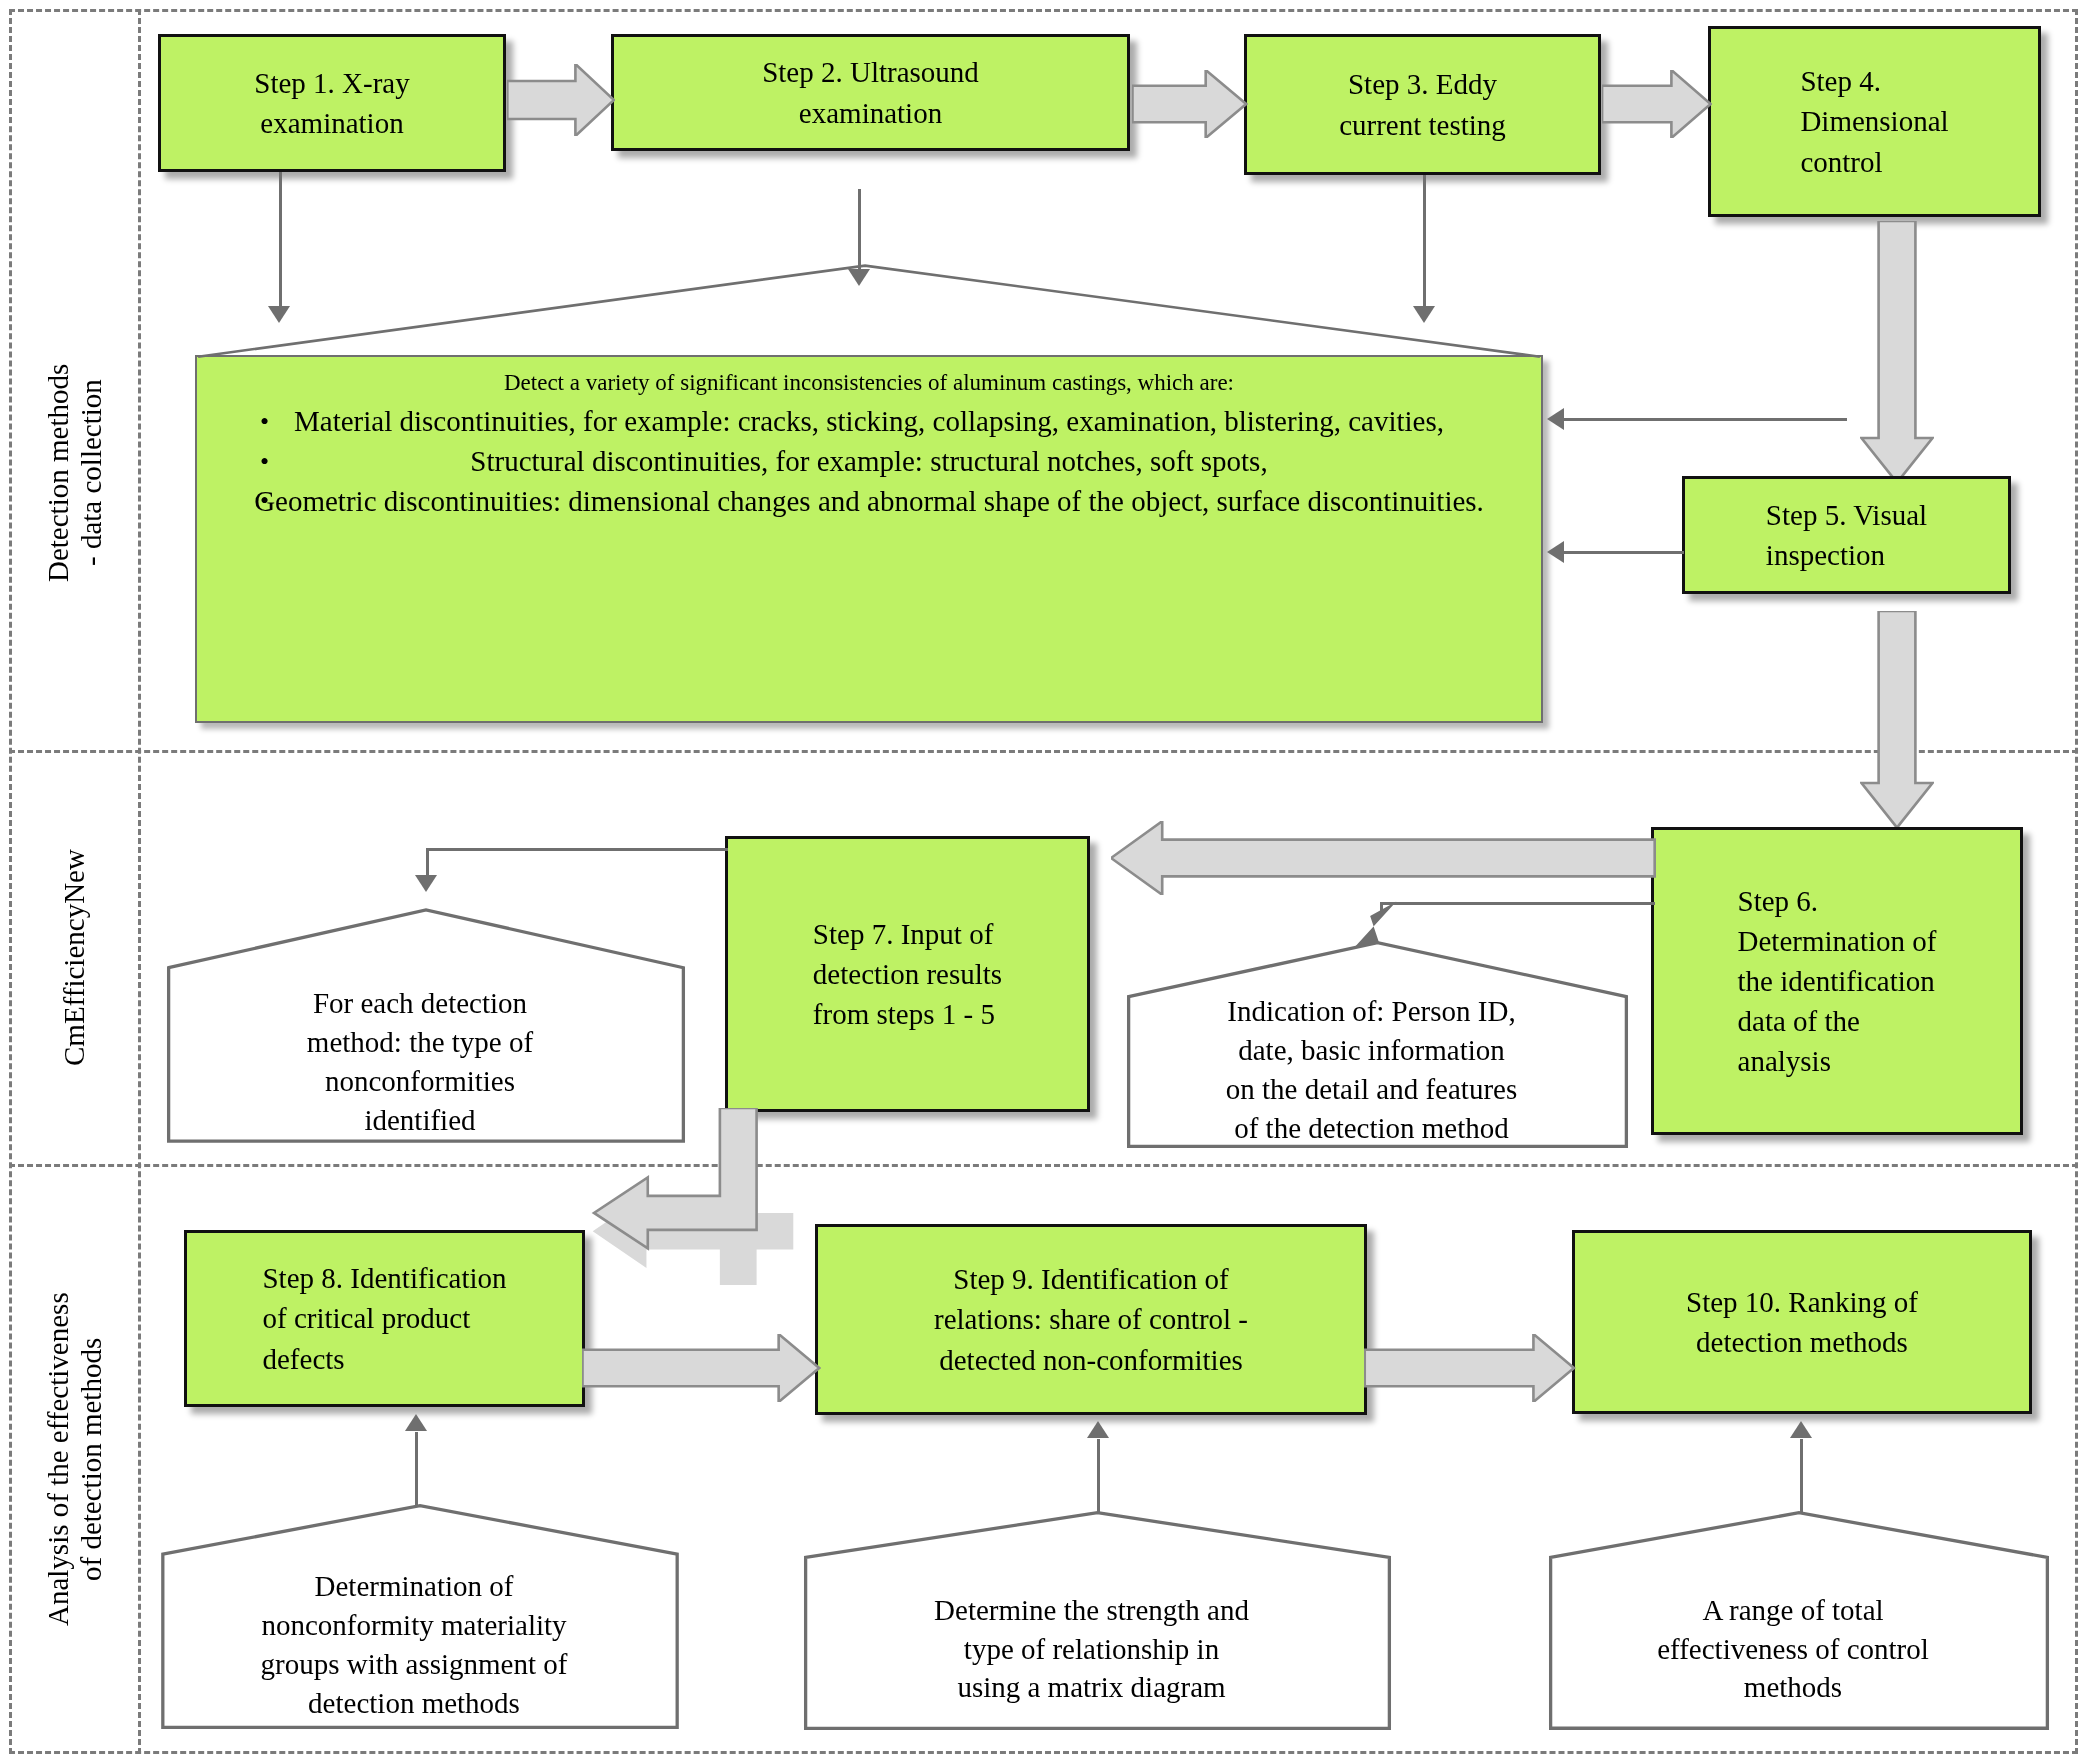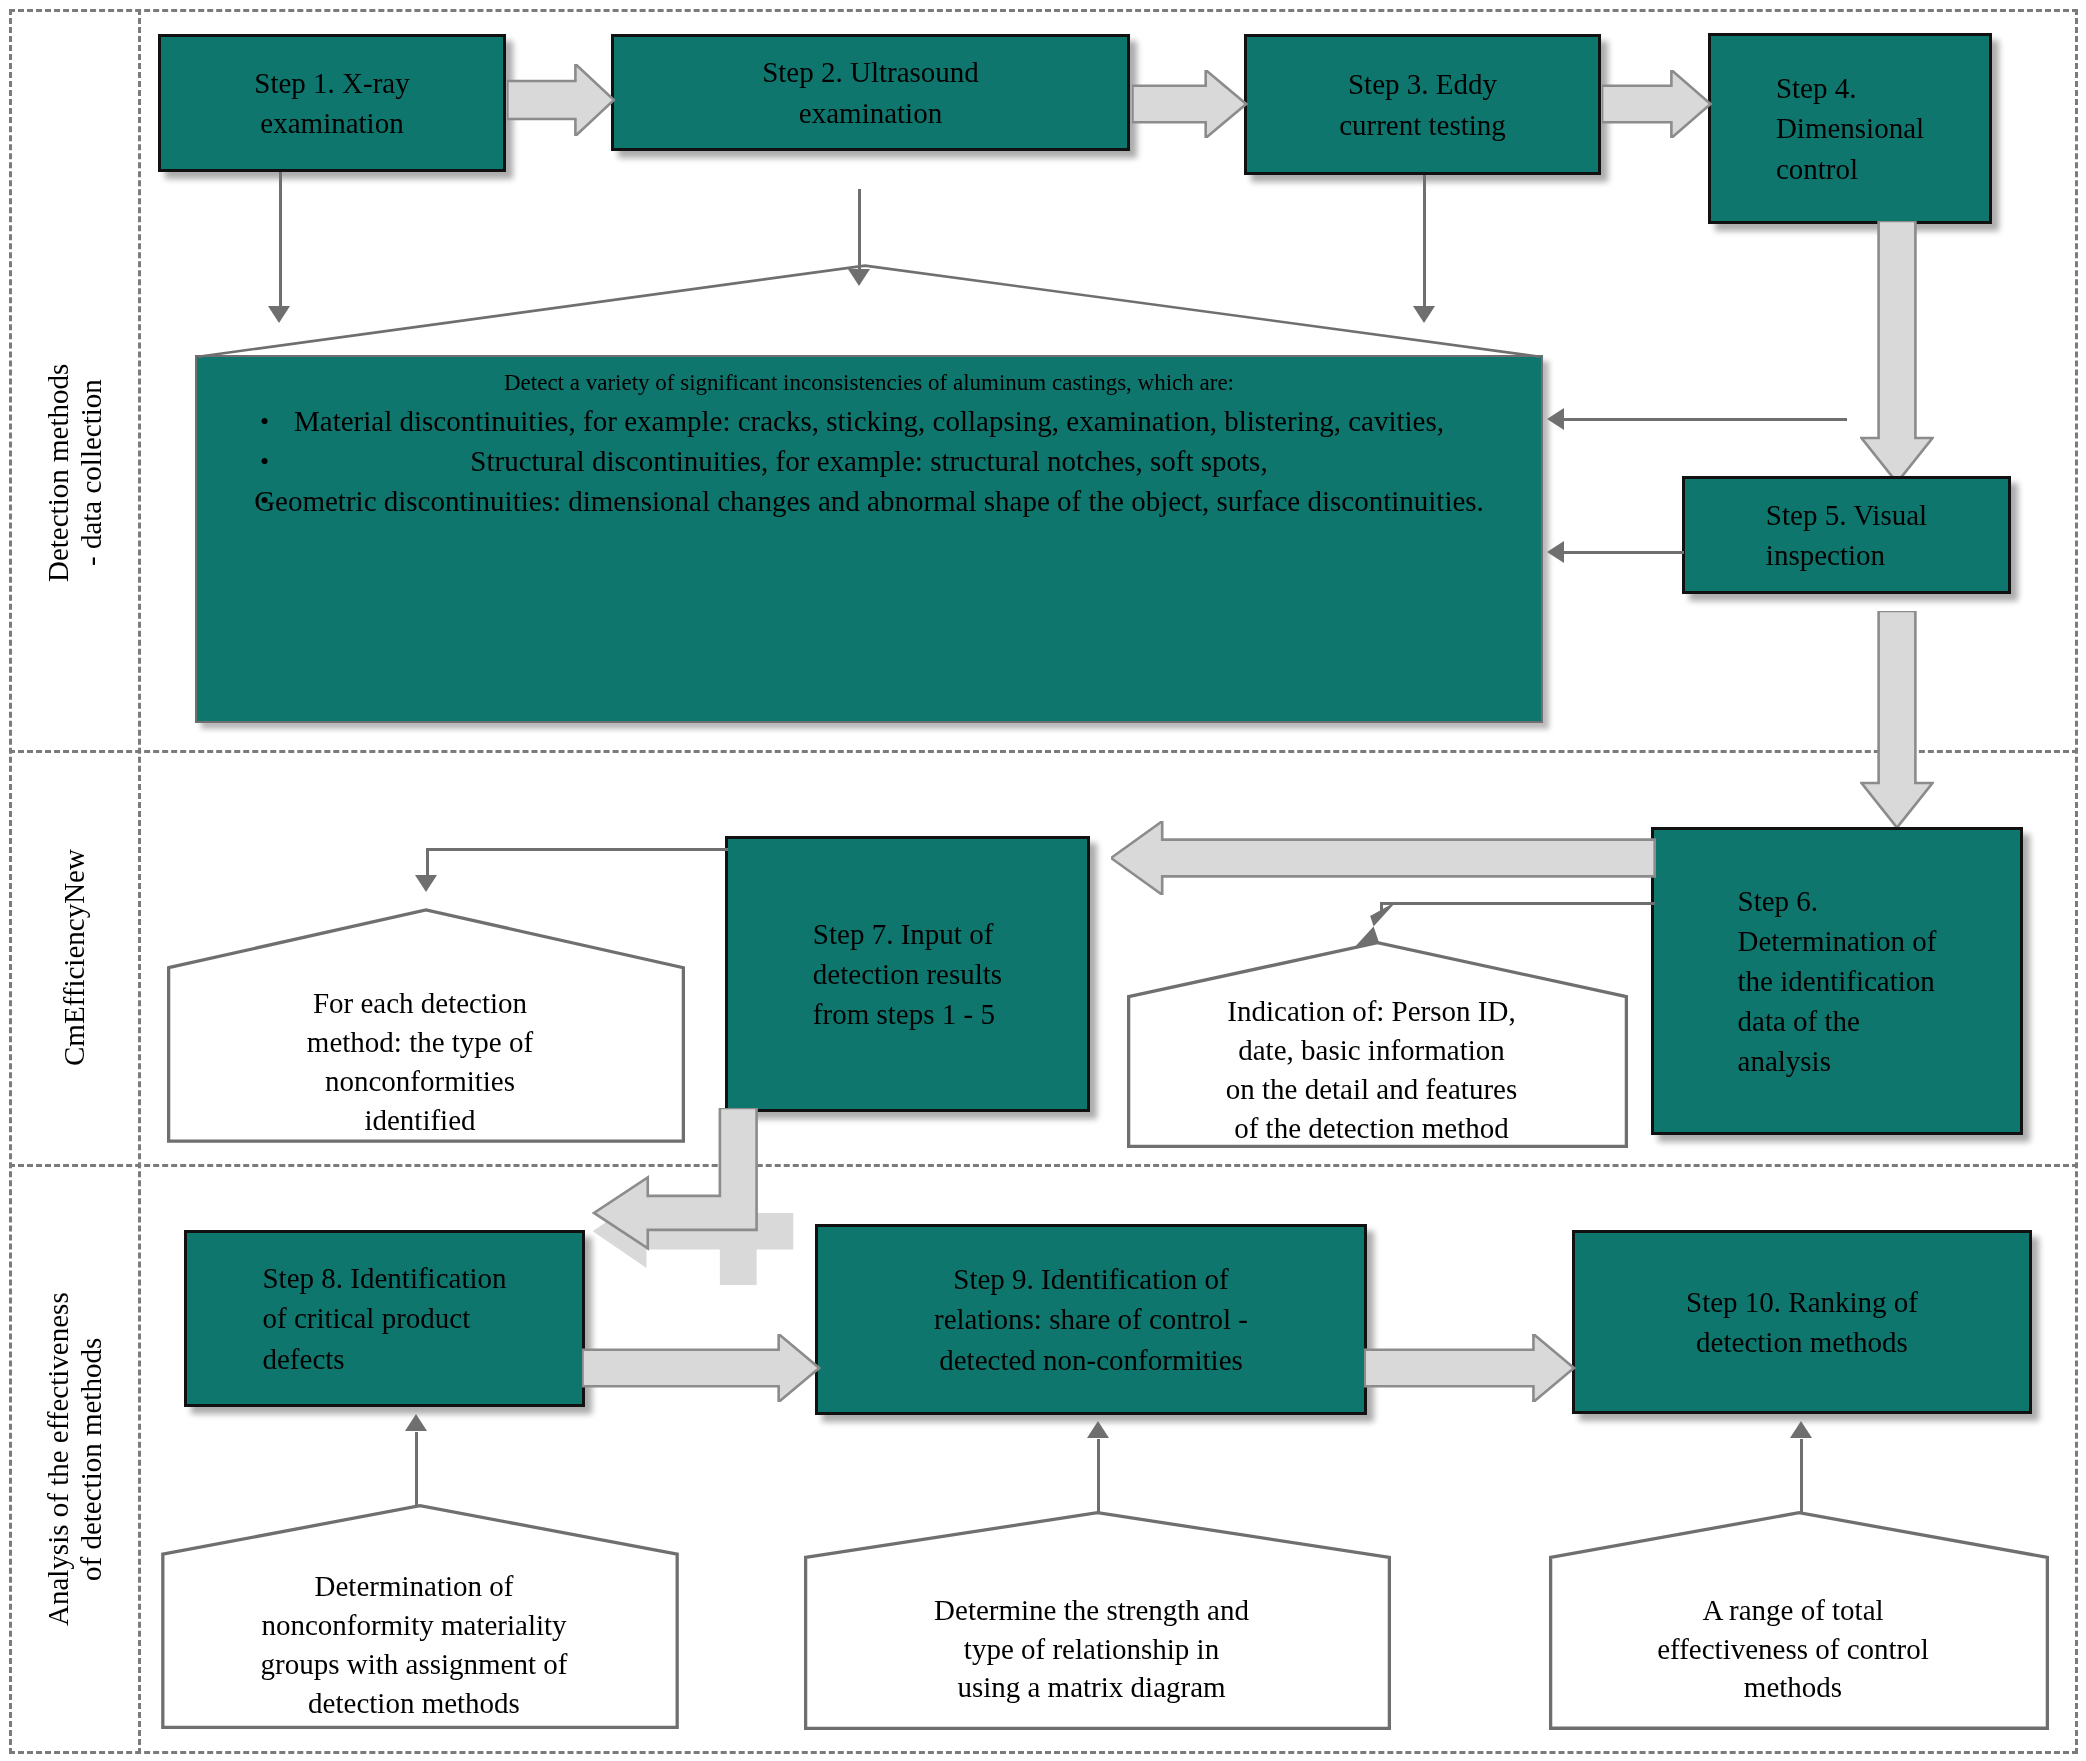--- a/index.html
+++ b/index.html
@@ -10,21 +10,21 @@
   .lane{position:absolute;border:3.3px dashed #7b7b7b;box-sizing:border-box;}
   .lane-div{position:absolute;border-top:3.3px dashed #7b7b7b;}
   .lane-sep{position:absolute;border-left:3.3px dashed #7b7b7b;}
 
   .lane-label{position:absolute;display:flex;align-items:center;justify-content:center;
     writing-mode:vertical-rl;transform:rotate(180deg);
     font-size:29px;line-height:1.15;text-align:center;white-space:pre-line;}
 
   
   .node{position:absolute;box-sizing:border-box;display:flex;align-items:center;
-        justify-content:center;text-align:center;background:#0f766e;}
+        justify-content:center;text-align:center;background:#bef264;}
   .proc{border:3.3px solid #111;box-shadow:7.2px 7.2px 6px rgba(0,0,0,.33);}
   .proc .txt{padding:0 14.5px;}
   .txt{font-size:29px;line-height:1.38;white-space:pre-line;}
   .left-al{text-align:left;}
 
   
   .detect{border:2px solid #6f6f6f;box-shadow:6px 6px 5.3px rgba(0,0,0,.28);
           align-items:flex-start;}
   .detect .inner{width:100%;padding:10.5px 17px 6.6px 17px;box-sizing:border-box;}
   .detect .hdr{font-size:23px;line-height:1.33;text-align:center;}
@@ -74,21 +74,21 @@
   <div class="node proc" style="left:611px;top:34px;width:519px;height:117px;">
     <div class="txt">Step 2. Ultrasound
 examination</div>
   </div>
 
   <div class="node proc" style="left:1244px;top:34px;width:357px;height:141px;">
     <div class="txt">Step 3. Eddy
 current testing</div>
   </div>
 
-  <div class="node proc" style="left:1708px;top:33px;width:284px;height:191px;">
+  <div class="node proc" style="left:1708px;top:26px;width:333px;height:191px;">
     <div class="txt left-al">Step 4.
 Dimensional
 control</div>
   </div>
 
   <div class="barrow" style="left:507px;top:64px;width:108px;height:72px;">
     <svg width="108" height="72" viewBox="0 0 164 110">
       <polygon points="0,26 104,26 104,0 163,55 104,110 104,84 0,84" fill="#d9d9d9" stroke="#8c8c8c" stroke-width="4"></polygon>
     </svg>
   </div>

